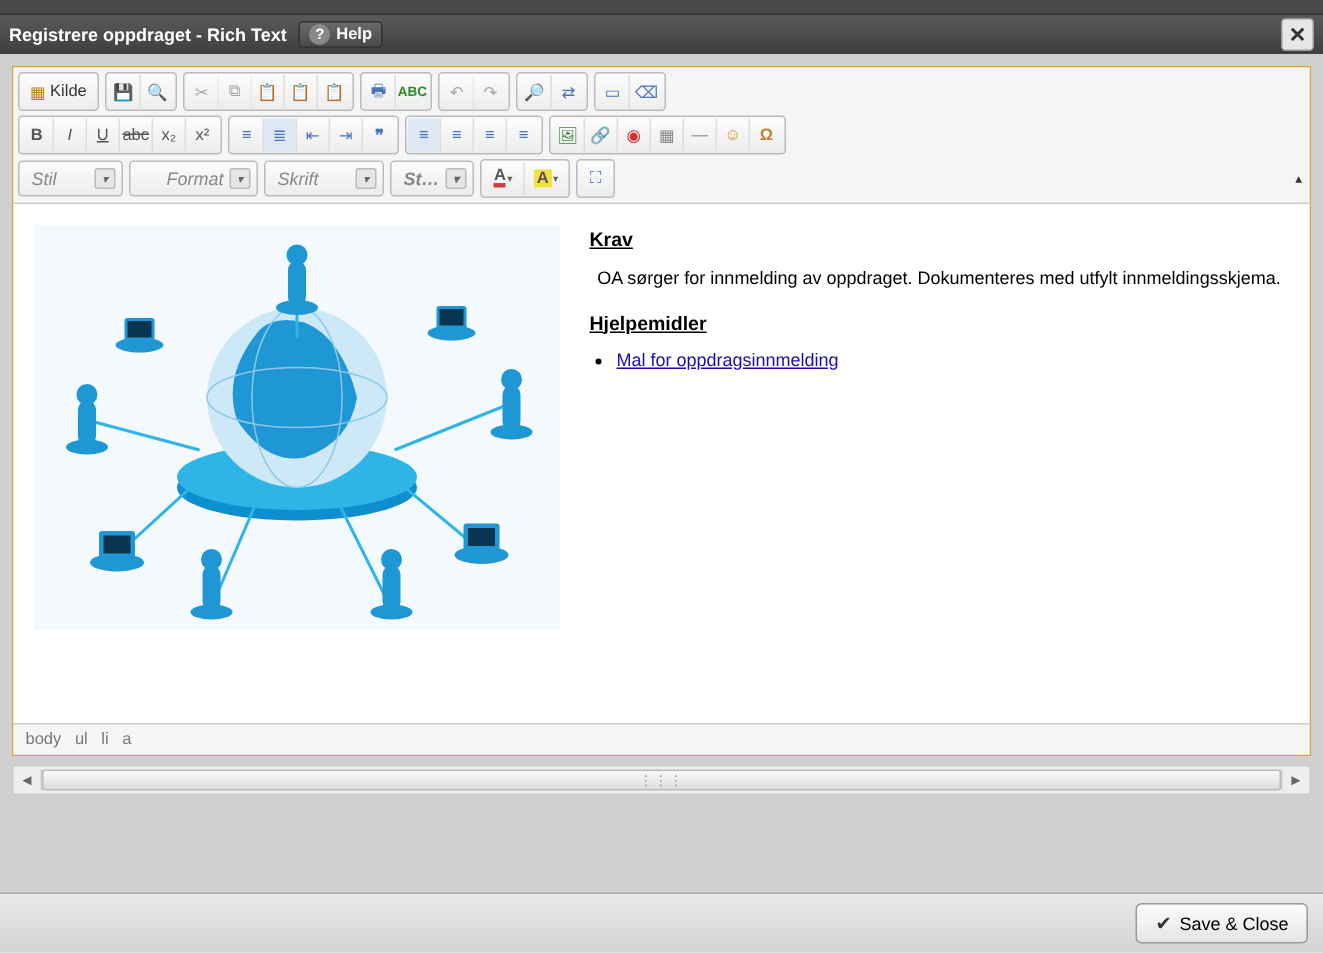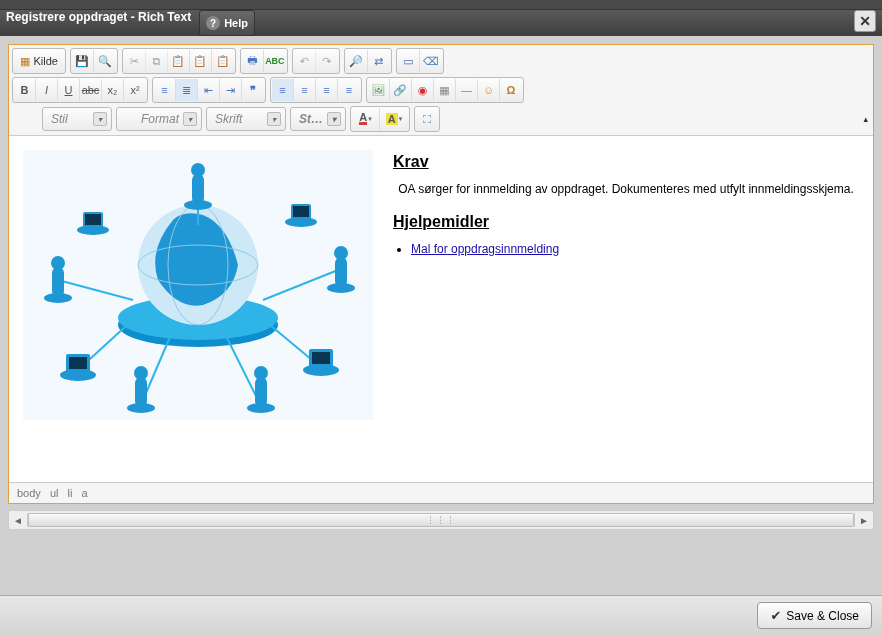--- a/index.html
+++ b/index.html
@@ -1,20 +1,20 @@
 <!DOCTYPE html>
 <html><head>
 <meta charset="utf-8">
 <style>
 * { box-sizing: border-box; margin: 0; padding: 0; }
 body { font-family: Arial, sans-serif; font-size: 12px; background: #d0d0d0; width: 882px; height: 635px; overflow: hidden; position: relative; }
 
 .top-partial { height: 10px; background: #4a4a4a; border-bottom: 1px solid #333; }
 
-.title-bar { height: 26px; background: linear-gradient(to bottom, #5a5a5a, #3e3e3e); display: flex; padding: 0 6px; color: #fff; font-size: 12px; font-weight: bold; }
+.title-bar { height: 26px; background: linear-gradient(to bottom, #5a5a5a, #3e3e3e); display: flex; align-items: center; padding: 0 6px; color: #fff; font-size: 12px; font-weight: bold; }
 .title-bar .title-text { flex: 0 0 auto; }
 .help-btn { margin-left: 8px; display: flex; align-items: center; background: linear-gradient(to bottom,#6a6a6a,#4a4a4a); border: 1px solid #333; border-radius: 3px; padding: 1px 6px; font-size: 11px; font-weight: bold; color: #fff; }
 .help-btn .qmark { display: inline-flex; width: 14px; height: 14px; border-radius: 50%; background: #888; color: #fff; align-items: center; justify-content: center; font-size: 10px; margin-right: 4px; }
 .close-x { margin-left: auto; width: 22px; height: 22px; background: #e6e6e6; border: 1px solid #999; border-radius: 3px; display: flex; align-items: center; justify-content: center; font-size: 14px; font-weight: bold; color: #333; }
 
 .body-area { position: absolute; top: 36px; left: 0; right: 0; bottom: 40px; padding: 8px; }
 .editor-frame { border: 1px solid #e0a040; background: #fff; height: 460px; display: flex; flex-direction: column; }
 
 .toolbar-wrap { background: #f5f5f5; border-bottom: 1px solid #ccc; padding: 3px; display: flex; flex-direction: column; gap: 3px; }
 .toolbar-row { display: flex; gap: 4px; align-items: center; }
@@ -25,21 +25,21 @@
 .tb-drop { height: 24px; min-width: 70px; border: 1px solid #bbb; border-radius: 3px; background: linear-gradient(to bottom,#fdfdfd,#ececec); display: flex; align-items: center; padding: 0 4px 0 8px; font-style: italic; color: #888; gap: 4px; }
 .tb-drop .dd-arrow { margin-left: auto; width: 14px; height: 14px; background: #e6e6e6; border: 1px solid #bbb; border-radius: 2px; display: flex; align-items: center; justify-content: center; font-size: 8px; color: #666; }
 .tb-color { width: 28px; display: flex; align-items: center; justify-content: center; gap: 1px; }
 .expand-tri { margin-left: auto; font-size: 9px; color: #333; padding: 2px; cursor: pointer; }
 
 .content-area { flex: 1; overflow: auto; padding: 14px; background: #fff; }
 .doc-layout { display: flex; gap: 20px; }
 .image-placeholder { width: 350px; height: 270px; background: #eaf3fa; position: relative; flex-shrink: 0; border: none; display:flex; align-items:center; justify-content:center; }
 .globe-svg { width: 100%; height: 100%; }
 .text-col { flex: 1; font-size: 12px; color: #000; line-height: 1.5; }
-.text-col h4 { font-weight: bold; text-decoration: underline; margin-bottom: 6px; font-size: 16px; }
+.text-col h4 { font-weight: bold; text-decoration: underline; margin-bottom: 6px; font-size: 13px; }
 .text-col p { margin-bottom: 12px; text-align: center; }
 .text-col ul { padding-left: 18px; margin-top: 2px; }
 .text-col a { color: #1a0dab; text-decoration: underline; }
 
 .path-bar { border-top: 1px solid #ccc; background: #f5f5f5; padding: 4px 8px; font-size: 11px; color: #777; }
 .path-bar span { margin-right: 6px; }
 
 .hscroll { margin-top: 6px; height: 20px; background: #eee; border: 1px solid #ccc; border-radius: 2px; display: flex; align-items: center; }
 .hscroll .arrow { width: 18px; text-align: center; font-size: 10px; color: #666; }
 .hscroll .track { flex: 1; height: 14px; background: linear-gradient(to bottom,#e6e6e6,#f0f0f0); border-left: 1px solid #ccc; border-right: 1px solid #ccc; position: relative; }
@@ -208,21 +208,21 @@
           <div class="tb-btn">
               <span style="color:#e09020;">☺</span>
             </div>
           <div class="tb-btn">
               <span style="color:#c0802a;font-weight:bold;">Ω</span>
             </div>
         </div>
       </div>
 
       <div class="toolbar-row">
-        <div class="tb-drop" style="min-width:70px;margin-left:30px;">
+        <div class="tb-drop" style="min-width:70px;">
           <span>Stil</span>
           <span class="dd-arrow">▾</span>
         </div>
         <div class="tb-drop" style="min-width:75px;padding-left:24px;">
           <span>Format</span>
           <span class="dd-arrow">▾</span>
         </div>
         <div class="tb-drop" style="min-width:80px;">
           <span>Skrift</span>
           <span class="dd-arrow">▾</span>

